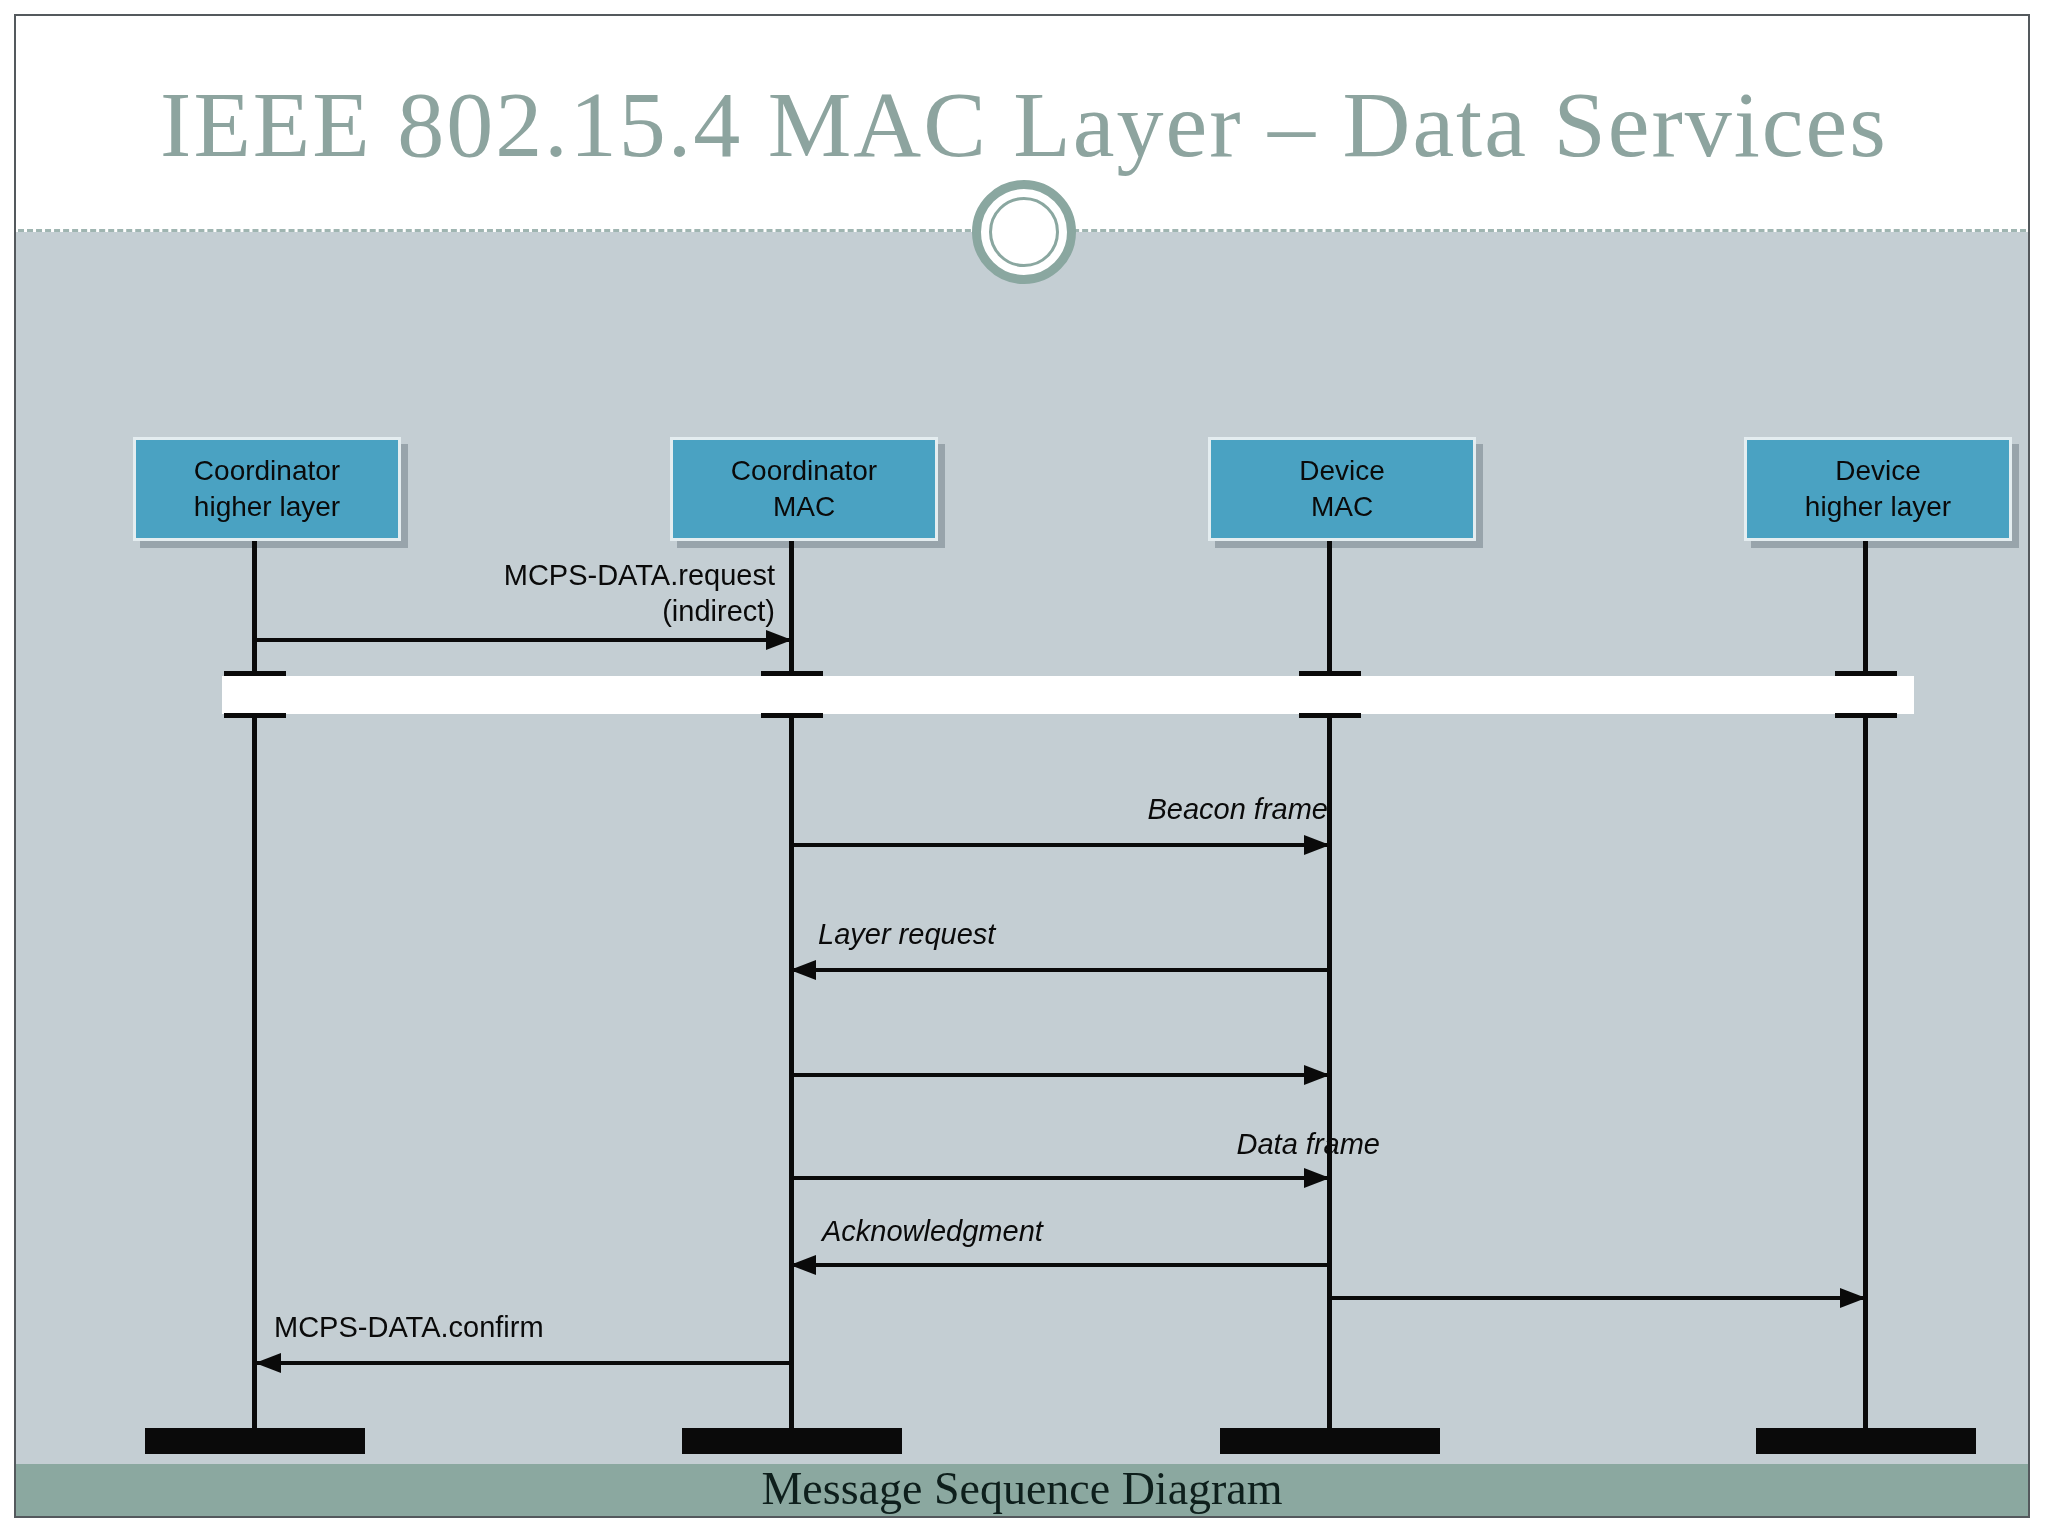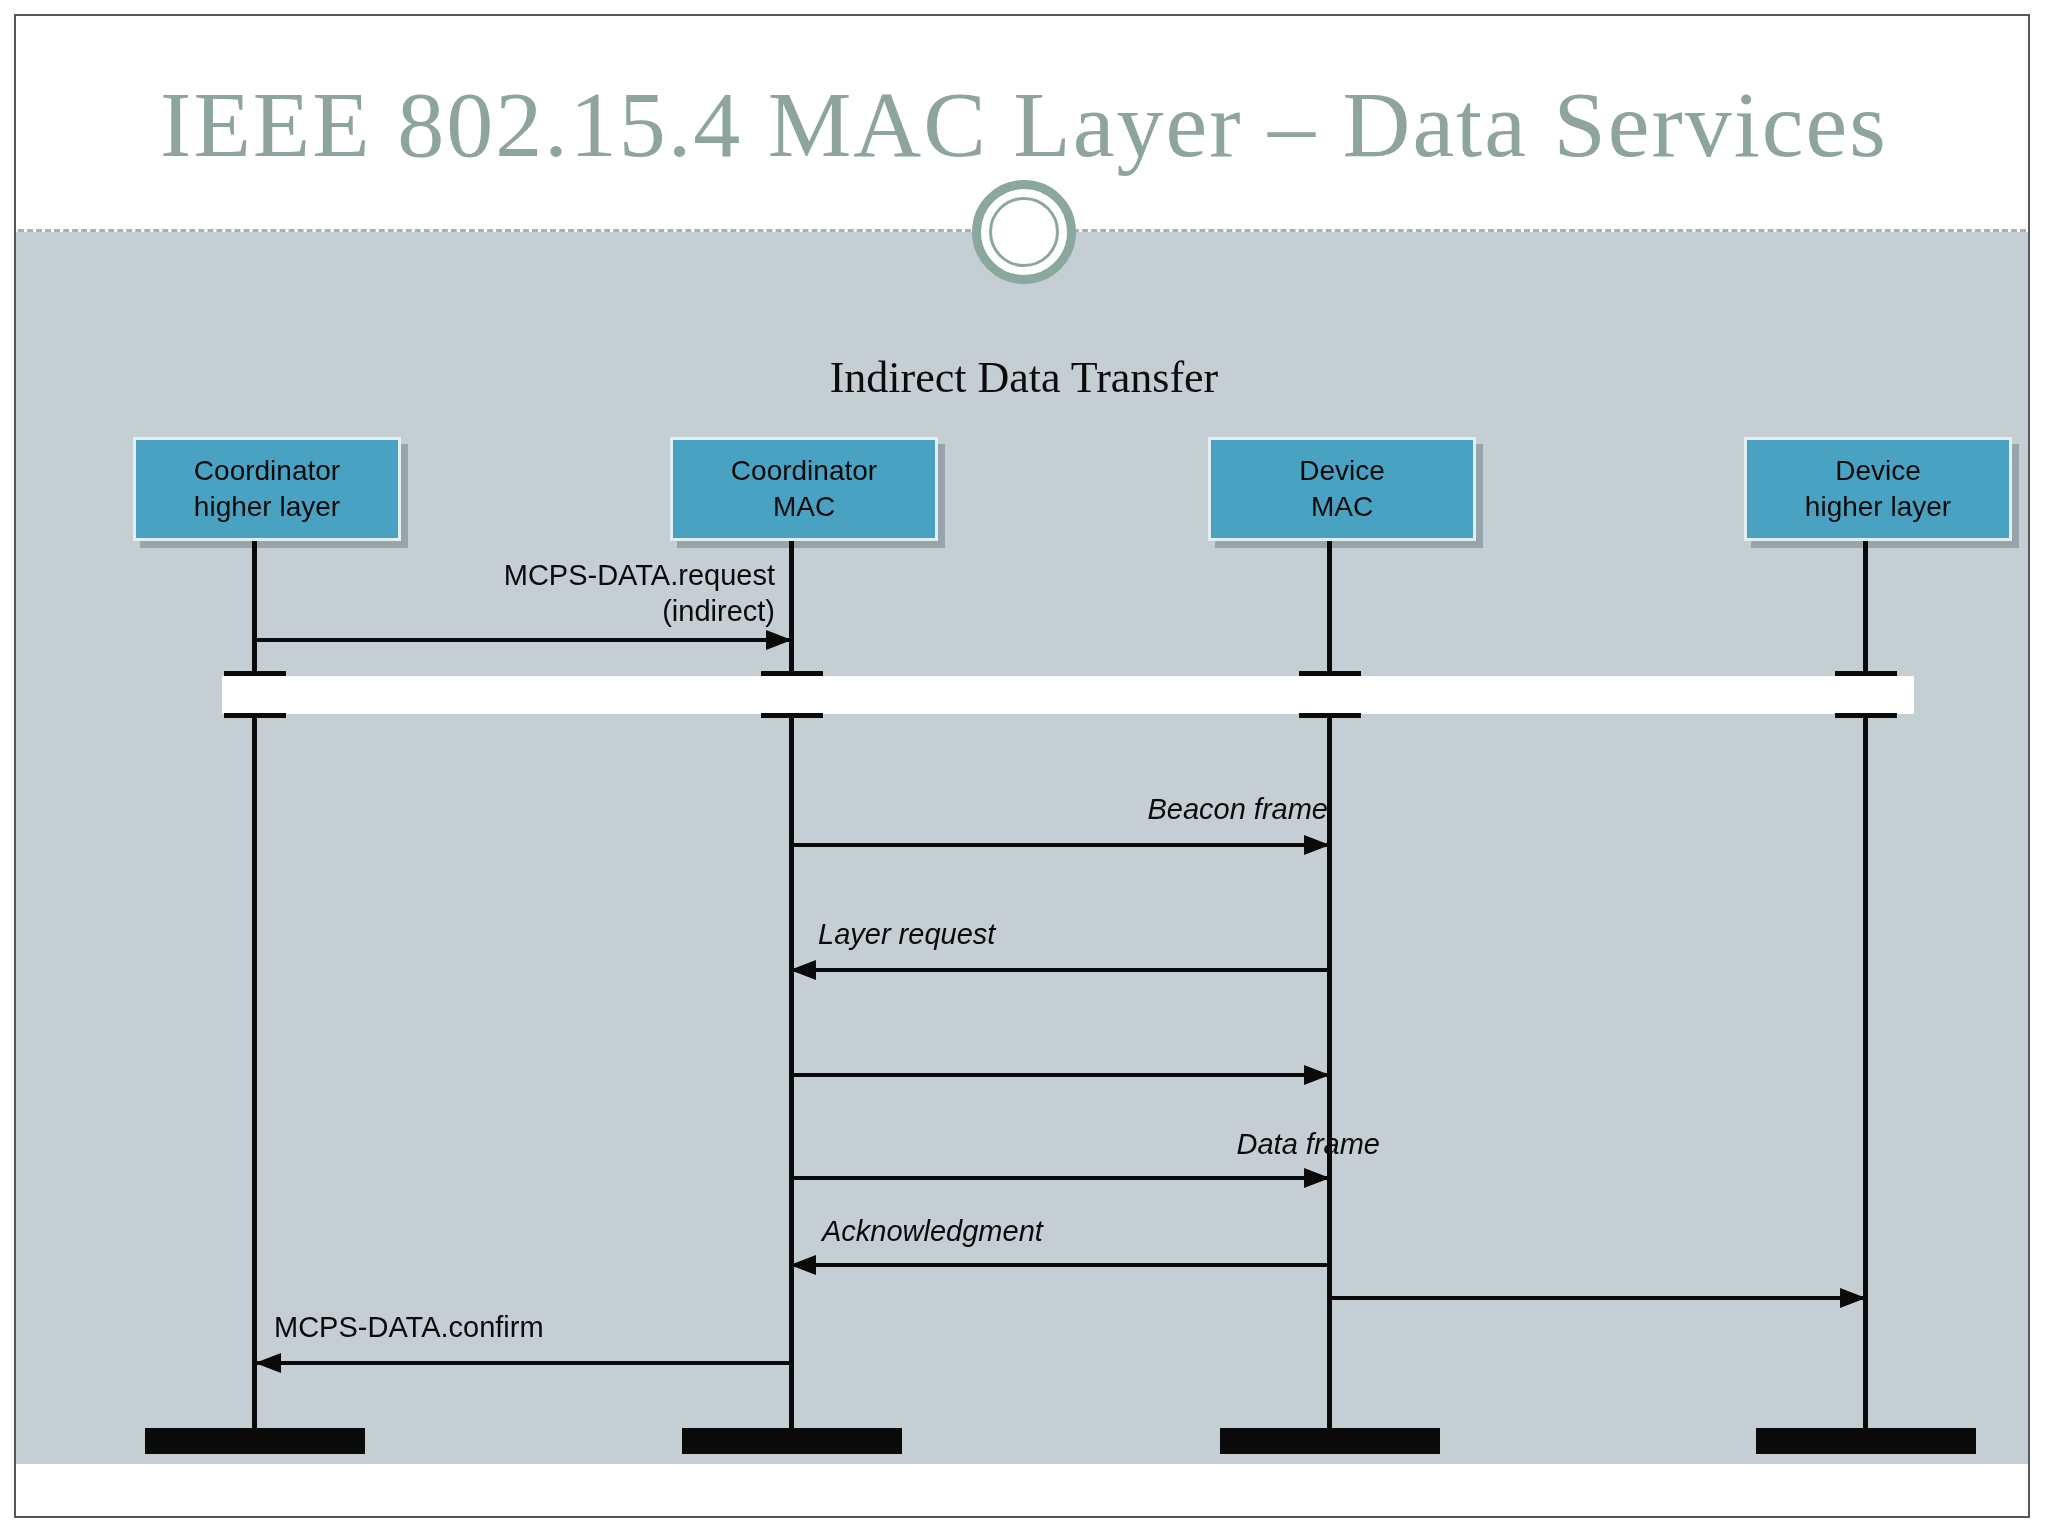--- a/index.html
+++ b/index.html
@@ -161,28 +161,30 @@
   }
 </style>
 </head>
 <body>
 
 <div id="slide">
 
   <div class="frame"></div>
   <div class="content-bg"></div>
 
+  <div class="footer-band">
+    <div class="footer-title">Message Sequence Diagram</div>
+  </div>
 
   <div class="divider"></div>
   <div class="ornament">
     <div class="ornament-inner"></div>
   </div>
 
   <div class="title">IEEE 802.15.4 MAC Layer – Data Services</div>
-  <div class="subtitle">Indirect Data Transfer</div>
 
   <div class="actor" style="left:121px">
     <span class="actor-label">Coordinator
 higher layer</span>
   </div>
   <div class="actor" style="left:658px">
     <span class="actor-label">Coordinator
 MAC</span>
   </div>
   <div class="actor" style="left:1196px">

